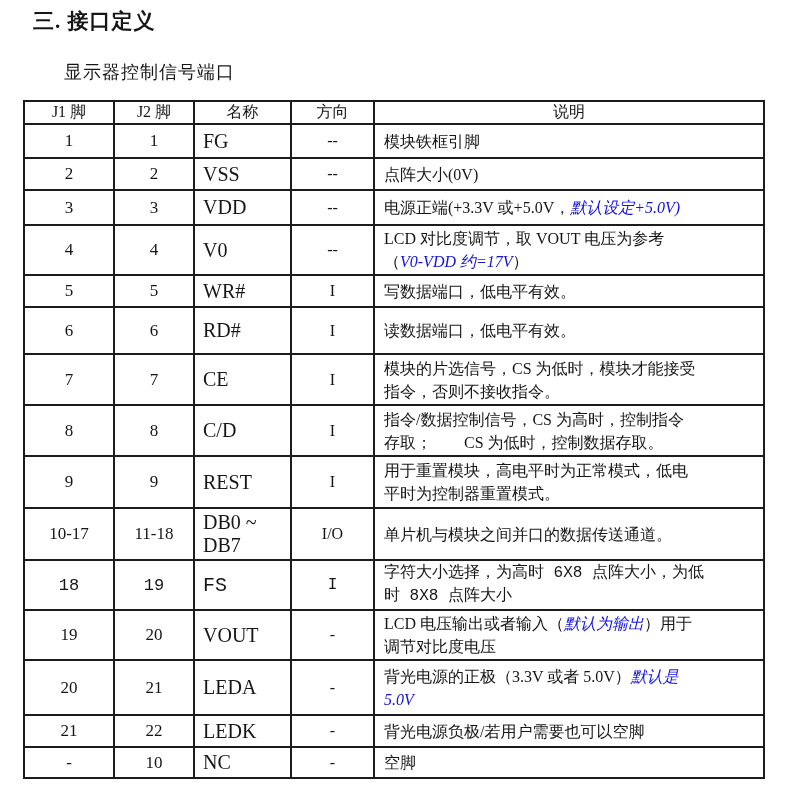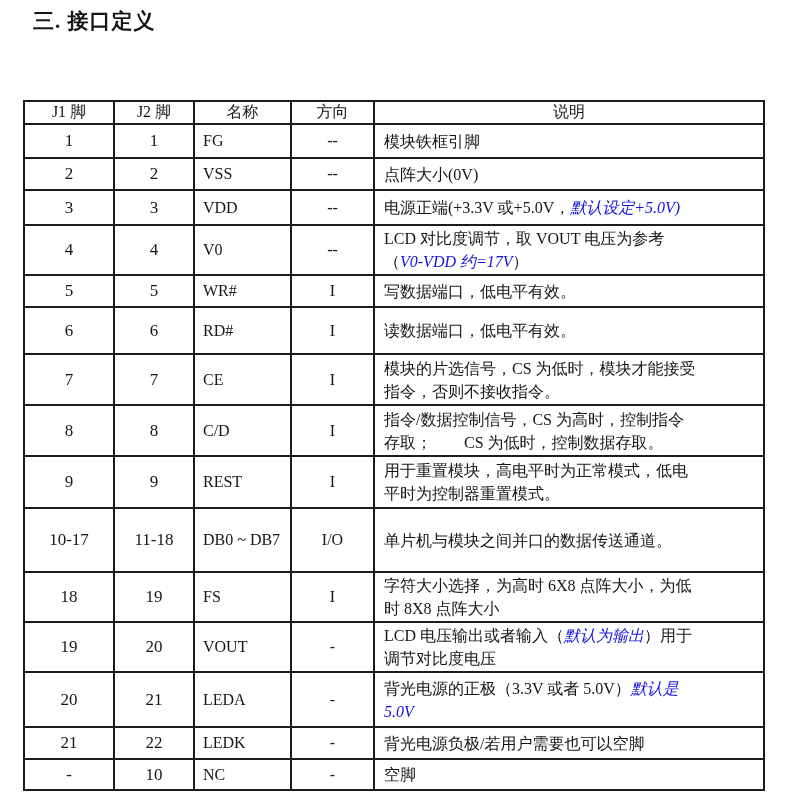--- a/index.html
+++ b/index.html
@@ -29,31 +29,32 @@
   .pin-table th, .pin-table td {
     border: 2px solid #1c1c1c;
     padding: 0;
     font-size: 16px;
     font-weight: normal;
     vertical-align: middle;
     overflow: hidden;
   }
   .pin-table thead tr { height: 16px; }
   td.c, th { text-align: center; }
-  td.name-cell { text-align: left; padding-left: 8px; font-size: 16px; }
+  td.name-cell { text-align: left; padding-left: 8px; font-size: 20px; }
   td.num-cell { font-size: 17px; }
   td.desc-cell { text-align: left; padding: 1px 20px 1px 9px; }
   .desc-line { line-height: 23px; white-space: nowrap; }
   .blue { color: var(--blue, #1414dd); font-style: italic; }
 </style>
 </head>
 <body>
 
 <div class="page">
   <h1 class="section-title">三. 接口定义</h1>
+  <div class="table-caption">显示器控制信号端口</div>
 
   <table class="pin-table">
     <colgroup>
       <col style="width:90px">
         <col style="width:80px">
         <col style="width:97px">
         <col style="width:83px">
         <col style="width:390px">
     </colgroup>
     <thead>
@@ -144,30 +145,30 @@
         <tr style="height: 52px;">
           <td class="c num-cell">9</td>
           <td class="c num-cell">9</td>
           <td class="name-cell">REST</td>
           <td class="c">I</td>
           <td class="desc-cell">
             <div class="desc-line"><span>用于重置模块，高电平时为正常模式，低电</span></div>
             <div class="desc-line"><span>平时为控制器重置模式。</span></div>
           </td>
         </tr>
-        <tr style="height: 64px;">
+        <tr style="height: 52px;">
           <td class="c num-cell">10-17</td>
           <td class="c num-cell">11-18</td>
           <td class="name-cell">DB0 ~ DB7</td>
           <td class="c">I/O</td>
           <td class="desc-cell">
             <div class="desc-line"><span>单片机与模块之间并口的数据传送通道。</span></div>
           </td>
         </tr>
-        <tr style="height: 38px;">
+        <tr style="height: 38px; font-family: Liberation Mono, monospace;">
           <td class="c num-cell">18</td>
           <td class="c num-cell">19</td>
           <td class="name-cell">FS</td>
           <td class="c">I</td>
           <td class="desc-cell">
             <div class="desc-line"><span>字符大小选择，为高时 6X8 点阵大小，为低</span></div>
             <div class="desc-line"><span>时 8X8 点阵大小</span></div>
           </td>
         </tr>
         <tr style="height: 50px;">

